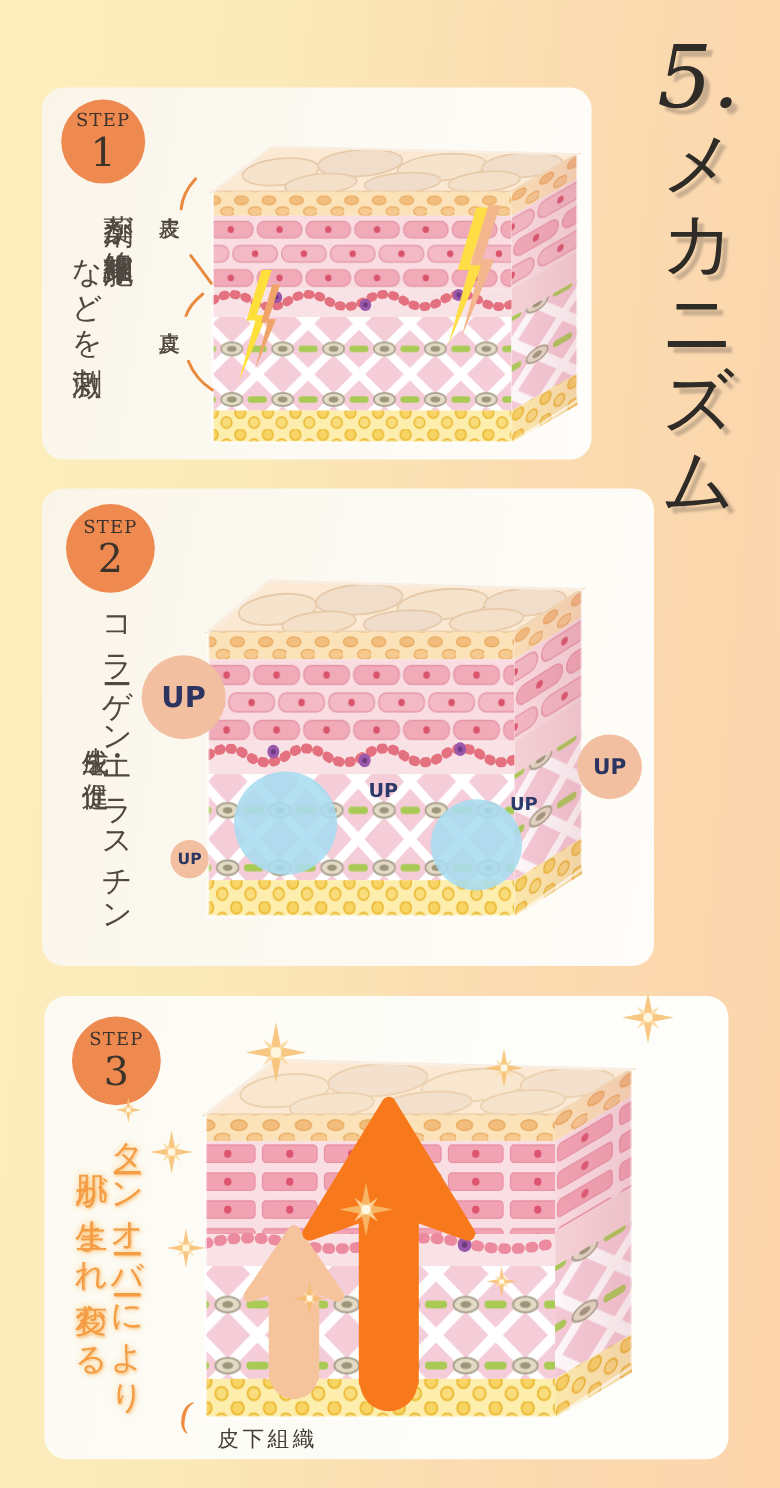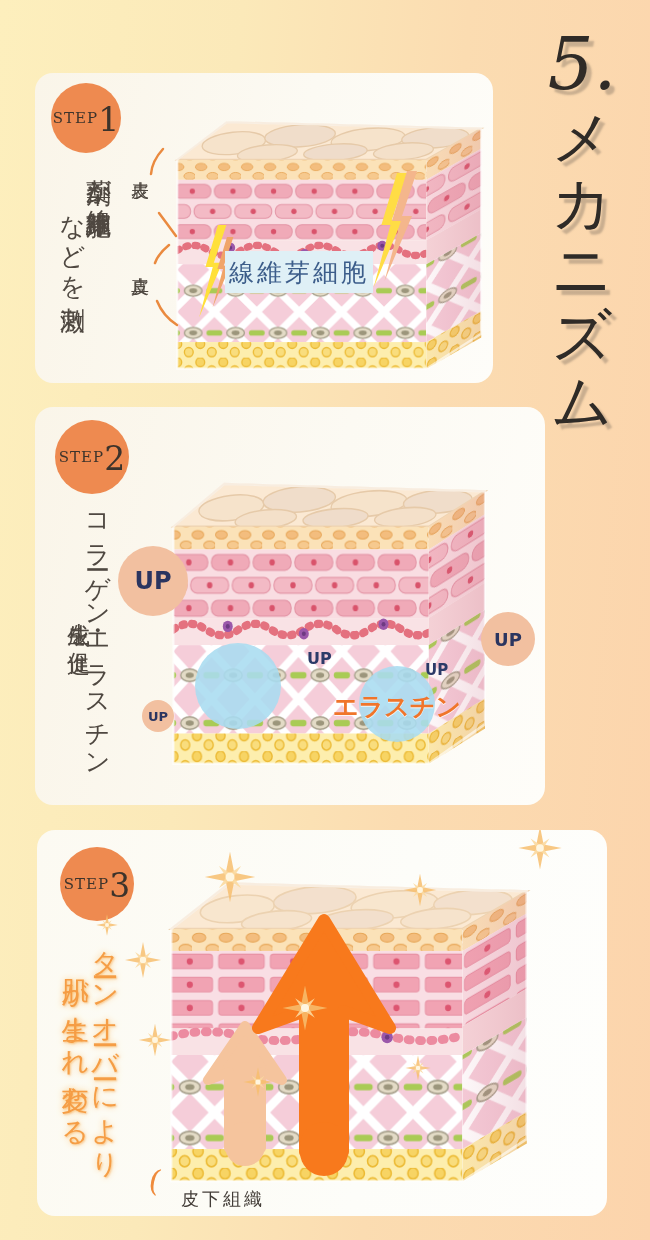--- a/index.html
+++ b/index.html
@@ -5,21 +5,21 @@
   html,body{margin:0;padding:0;}
   body{
     width:650px;height:1240px;position:relative;overflow:hidden;
     font-family:"DejaVu Serif","Liberation Serif",serif;
     background:linear-gradient(95deg,#fdefbd 0%,#fbe9b9 32%,#fbdcb1 62%,#fcd4ac 100%);
   }
   .card{position:absolute;left:35px;border-radius:18px;
     background:linear-gradient(100deg,#faf5e9 0%,#fcfaf3 55%,#fefdf9 100%);}
   #card3{left:37px;background:linear-gradient(100deg,#fcfaf2 0%,#fdfdf9 60%,#fefefc 100%);}
   .step-badge{position:absolute;border-radius:50%;background:#ee8a50;
-    display:flex;flex-direction:row;align-items:center;justify-content:center;
+    display:flex;flex-direction:column;align-items:center;justify-content:center;
     color:#3c332b;}
   .step-badge .lab{font-size:15px;letter-spacing:1px;line-height:1;}
   .step-badge .num{font-size:33px;line-height:1;margin-top:2px;}
   .vtext{position:absolute;writing-mode:vertical-rl;text-orientation:upright;
     color:#4f4841;line-height:1;white-space:nowrap;}
   .cap-orange{color:#f59d45;text-shadow:0 0 6px rgba(255,205,130,.95),1px 1px 2px rgba(244,160,70,.55);}
   .diagram{position:absolute;}
   .fibro-label{position:absolute;background:#dff0f6;color:#3c5d8a;
     display:flex;align-items:center;justify-content:center;letter-spacing:3px;}
   .blue-circle{position:absolute;border-radius:50%;background:rgba(168,220,240,.88);}
@@ -211,38 +211,36 @@
     <g stroke="#ea8a3f" stroke-width="2.5" fill="none" stroke-linecap="round">
       <path d="M134,172 Q123,181 120,190"></path>
       <path d="M122,228 Q128,243 142,252"></path>
     </g>
     <use href="#bolt" transform="translate(162,152) scale(1.05)" fill="#ffe03a"></use>
     <use href="#bolt" transform="translate(176,164) scale(0.8)" fill="#f0a469"></use>
     <use href="#bolt" transform="translate(336,100) scale(1.3)" fill="#ffdd45"></use>
     <use href="#bolt" transform="translate(347,98) scale(1.25)" fill="#f4b68c"></use>
   </svg>
 
-  <div class="fibro-label" style="left:190px;top:178px;width:148px;height:42px;font-size:25px;">線維芽細胞</div>
 </div>
 
 <div class="card" id="card2" style="top:407px;width:510px;height:398px;">
   <div class="step-badge" style="left:20px;top:13px;width:74px;height:74px;">
     <div class="lab">STEP</div>
     <div class="num">2</div>
   </div>
   <div class="vtext" style="left:50px;top:91px;font-size:25px;letter-spacing:1px;">コラーゲン・エラスチン</div>
   <div class="vtext" style="left:32px;top:198px;font-size:23px;letter-spacing:1px;">生成を促進</div>
 
   <svg class="diagram" style="left:133px;top:53px;" width="326" height="312" viewBox="0 0 360 300" preserveAspectRatio="none">
     <use href="#skin-block"></use>
   </svg>
 
   <div class="blue-circle" style="left:160px;top:236px;width:86px;height:86px;"></div>
   <div class="blue-circle" style="left:324px;top:259px;width:76px;height:76px;"></div>
-  <div class="circle-label" style="left:292px;top:283px;width:140px;font-size:25px;">エラスチン</div>
 
   <div class="up-badge" style="left:83px;top:139px;width:70px;height:70px;font-size:24px;">UP</div>
   <div class="up-badge" style="left:107px;top:293px;width:32px;height:32px;font-size:13px;">UP</div>
   <div class="up-badge" style="left:446px;top:205px;width:54px;height:54px;font-size:18px;">UP</div>
   <div class="up-float" style="left:272px;top:242px;font-size:16px;">UP</div>
   <div class="up-float" style="left:390px;top:254px;font-size:15px;">UP</div>
 </div>
 
 <div class="card" id="card3" style="top:830px;width:570px;height:386px;">
   <div class="step-badge" style="left:23px;top:17px;width:74px;height:74px;">

